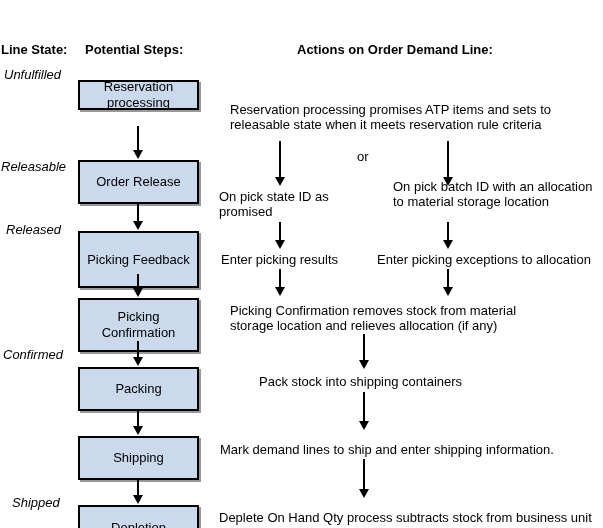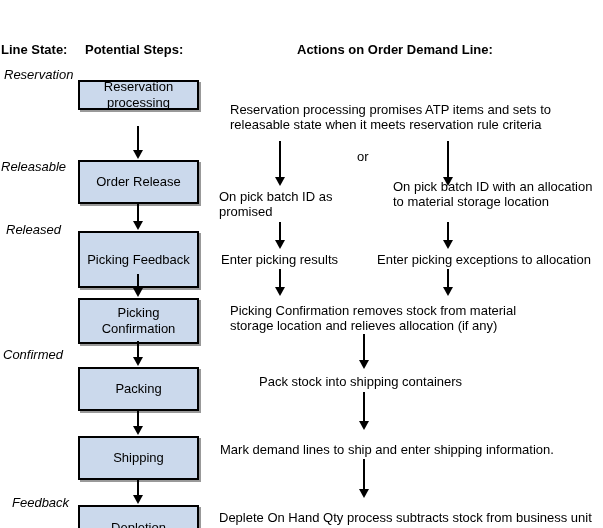--- a/index.html
+++ b/index.html
@@ -37,37 +37,37 @@
 </style>
 </head>
 <body>
 
 <div class="canvas">
 
   <div class="hdr" style="left:1px;top:4px">Line State:</div>
   <div class="hdr" style="left:85px;top:4px">Potential Steps:</div>
   <div class="hdr" style="left:297px;top:4px">Actions on Order Demand Line:</div>
 
-  <div class="state" style="left:4px;top:29px">Reservation</div>
+  <div class="state" style="left:4px;top:29px">Unfulfilled</div>
   <div class="state" style="left:1px;top:121px">Releasable</div>
   <div class="state" style="left:6px;top:184px">Released</div>
   <div class="state" style="left:3px;top:309px">Confirmed</div>
-  <div class="state" style="left:12px;top:457px">Feedback</div>
+  <div class="state" style="left:12px;top:457px">Shipped</div>
   <div class="state" style="left:8px;top:513px">Depleted</div>
 
   <div class="stepbox" style="top:42px;height:30px">
       <span>Reservation processing</span>
     </div>
   <div class="stepbox" style="top:122px;height:44px">
       <span>Order Release</span>
     </div>
   <div class="stepbox" style="top:193px;height:57px">
       <span>Picking Feedback</span>
     </div>
-  <div class="stepbox" style="top:260px;height:46px">
+  <div class="stepbox" style="top:260px;height:54px">
       <span>Picking Confirmation</span>
     </div>
   <div class="stepbox" style="top:329px;height:44px">
       <span>Packing</span>
     </div>
   <div class="stepbox" style="top:398px;height:44px">
       <span>Shipping</span>
     </div>
   <div class="stepbox" style="top:467px;height:45px">
       <span>Depletion</span>
@@ -107,21 +107,21 @@
       <i class="stem"></i>
       <i class="head"></i>
     </div>
   <div class="txt" style="left:357px;top:111px">or</div>
   <div class="arrow" style="left:443px;top:103px;height:45px">
       <i class="stem"></i>
       <i class="head"></i>
     </div>
 
   <div class="block center" style="left:219px;top:151px;width:122px">
-    <span>On pick batch ID as</span>
+    <span>On pick state ID as</span>
     <span>promised</span>
   </div>
   <div class="block" style="left:393px;top:141px">
     <span>On pick batch ID with an allocation</span>
     <span>to material storage location</span>
   </div>
 
   <div class="arrow" style="left:275px;top:184px;height:27px">
       <i class="stem"></i>
       <i class="head"></i>

